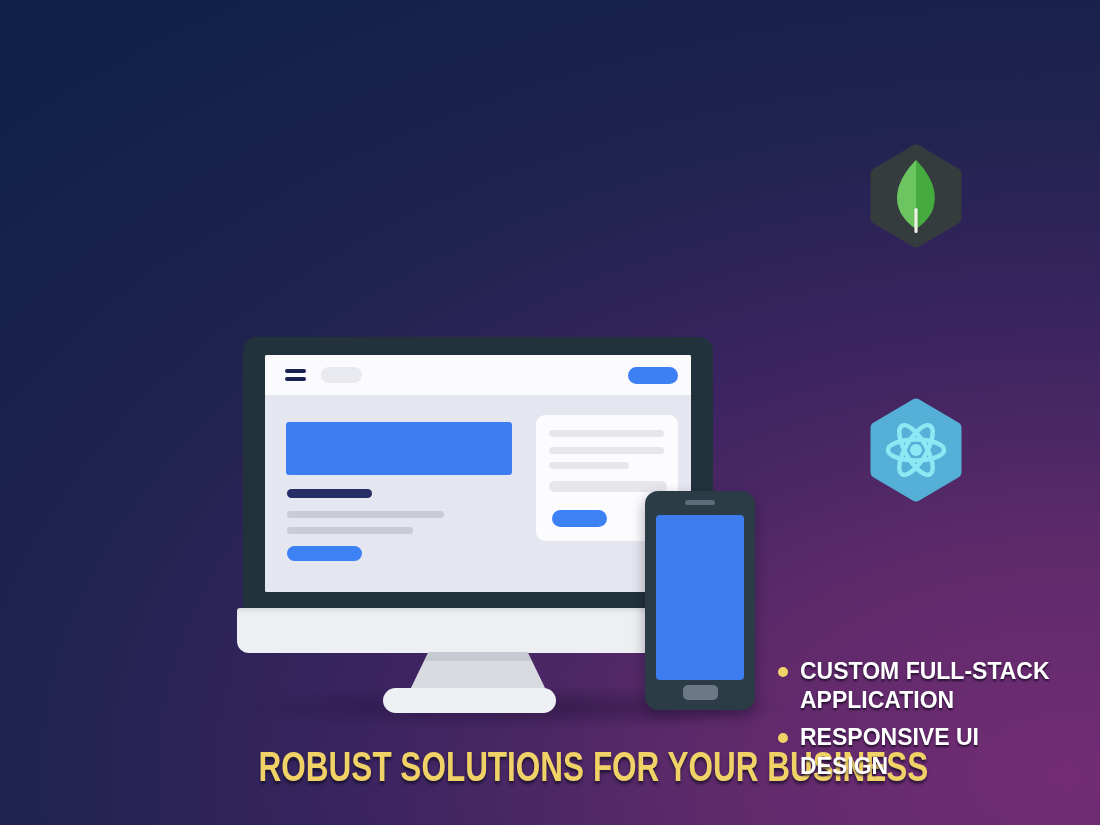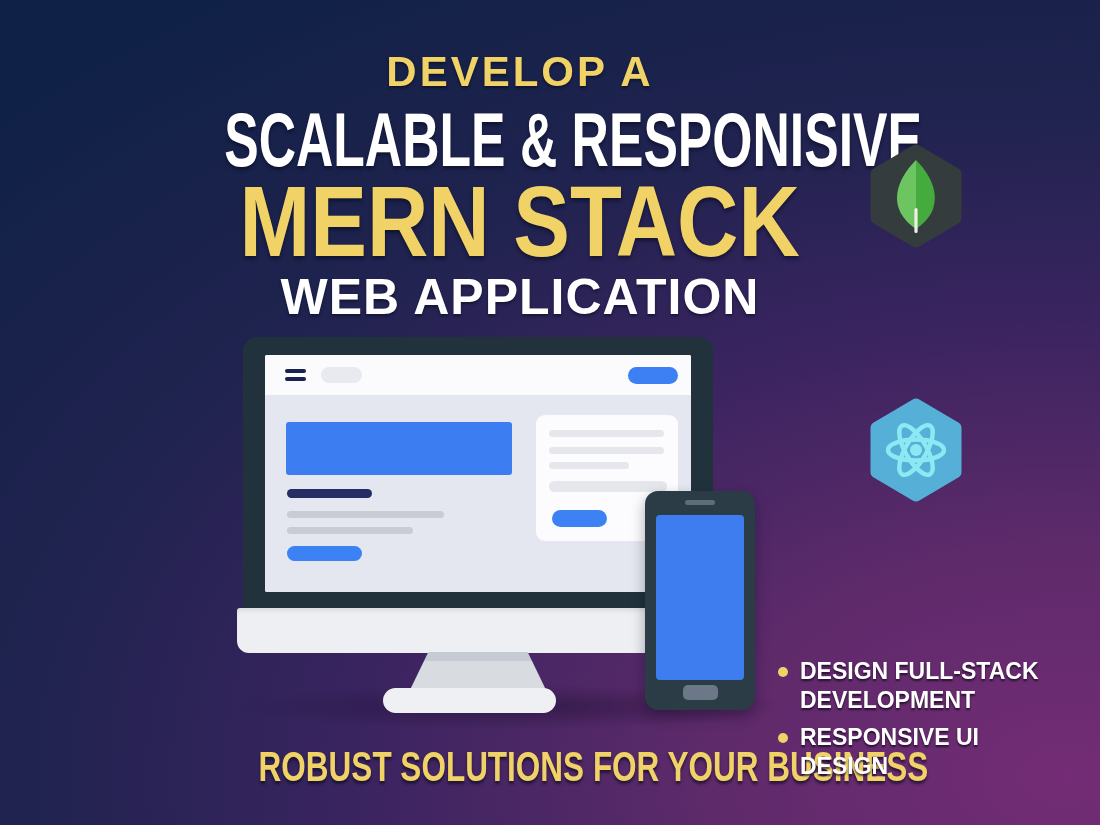--- a/index.html
+++ b/index.html
@@ -91,30 +91,20 @@
     text-shadow:0 3px 3px rgba(8,10,30,.6);
   }
   .tagline .cond{transform:scaleX(.75);}
   :root{--yellow:#F0D266;}
 </style>
 </head>
 <body>
 
 <div class="stage">
 
-  <div class="title-block">
-    <div class="kicker">DEVELOP A</div>
-    <div class="h-scalable">
-      <span class="cond">SCALABLE &amp; RESPONISIVE</span>
-    </div>
-    <div class="h-mern">
-      <span class="cond">MERN STACK</span>
-    </div>
-    <div class="h-webapp">WEB APPLICATION</div>
-  </div>
 
   <div class="badge" style="top:142px">
     <svg viewBox="0 0 100 108">
       <polygon points="50,9 89,32 89,76 50,99 11,76 11,32" fill="#353C3E" stroke="#353C3E" stroke-width="13" stroke-linejoin="round"></polygon>
       <path d="M50,18 C36,32 27,50 33,67 C37,78 46,84 50,87 L50,18 Z" fill="#6CC561"></path>
       <path d="M50,18 C64,32 73,50 67,67 C63,78 54,84 50,87 L50,18 Z" fill="#46AB3F"></path>
       <rect x="48.4" y="66" width="3.2" height="25" rx="1.6" fill="#F0EFE6"></rect>
     </svg>
   </div>
 
@@ -166,21 +156,21 @@
 
   <div class="phone">
     <div class="phone-speaker"></div>
     <div class="phone-screen"></div>
     <div class="phone-home"></div>
   </div>
 
   <div class="features">
     <div class="feature-item">
       <span class="bullet-dot"></span>
-      <span>DESIGN FULL-STACK DEVELOPMENT</span>
+      <span>CUSTOM FULL-STACK APPLICATION</span>
     </div>
     <div class="feature-item">
       <span class="bullet-dot"></span>
       <span>RESPONSIVE UI DESIGN</span>
     </div>
   </div>
 
   <div class="tagline">
     <span class="cond">ROBUST SOLUTIONS FOR YOUR BUSINESS</span>
   </div>

